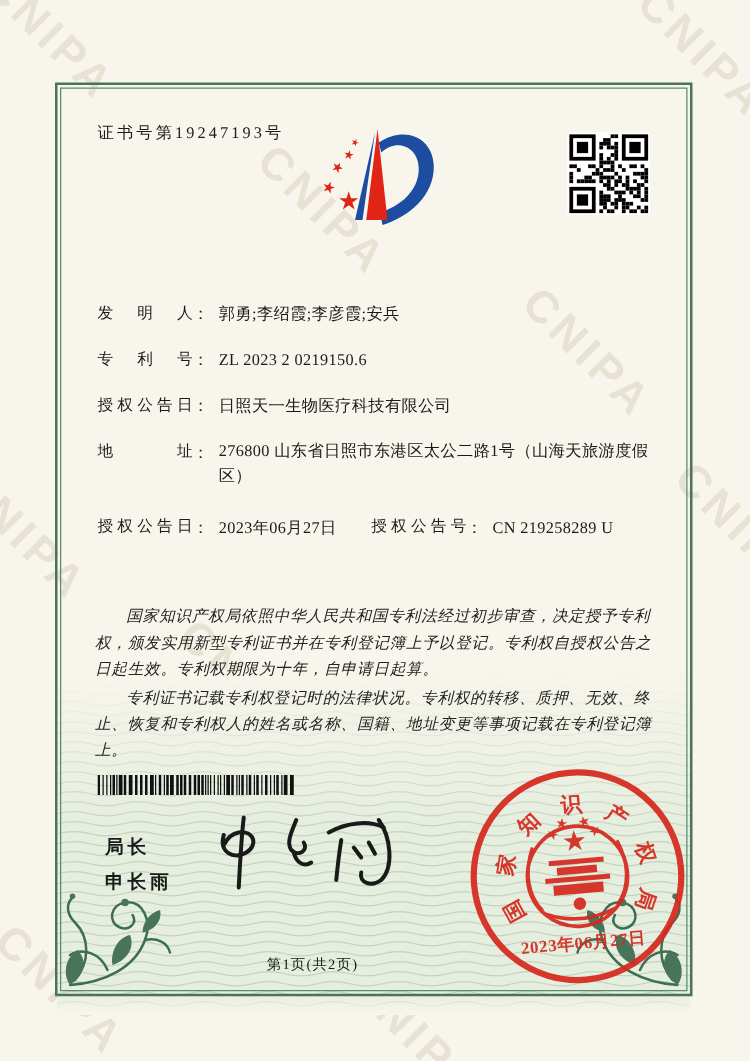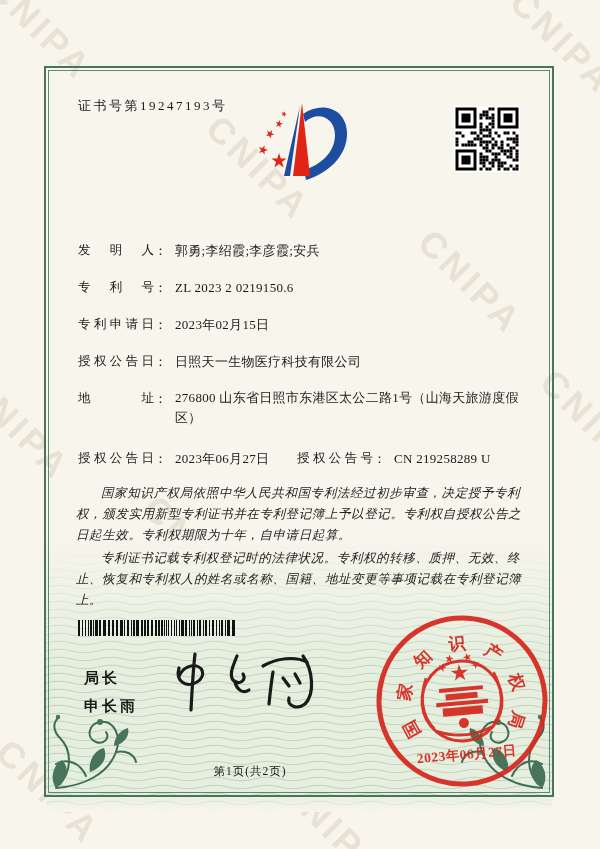--- a/index.html
+++ b/index.html
@@ -286,23 +286,20 @@
 
 
   <div class="fields">
     <div class="f-row">
       <span class="f-label">发明人</span><span class="f-colon">：</span><span class="f-value">郭勇;李绍霞;李彦霞;安兵</span>
     </div>
     <div class="f-row">
       <span class="f-label">专利号</span><span class="f-colon">：</span><span class="f-value">ZL 2023 2 0219150.6</span>
     </div>
     <div class="f-row">
-      <span class="f-label">专利申请日</span><span class="f-colon">：</span><span class="f-value">2023年02月15日</span>
-    </div>
-    <div class="f-row">
       <span class="f-label">授权公告日</span><span class="f-colon">：</span><span class="f-value">日照天一生物医疗科技有限公司</span>
     </div>
     <div class="f-row addr">
       <span class="f-label">地址</span><span class="f-colon">：</span><span class="f-value wrap">276800 山东省日照市东港区太公二路1号（山海天旅游度假区）</span>
     </div>
     <div class="f-row">
       <span class="f-label">授权公告日</span><span class="f-colon">：</span><span class="f-value">2023年06月27日</span>
       <span class="f-group2">
         <span class="f-label">授权公告号</span><span class="f-colon">：</span><span class="f-value">CN 219258289 U</span>
       </span>

